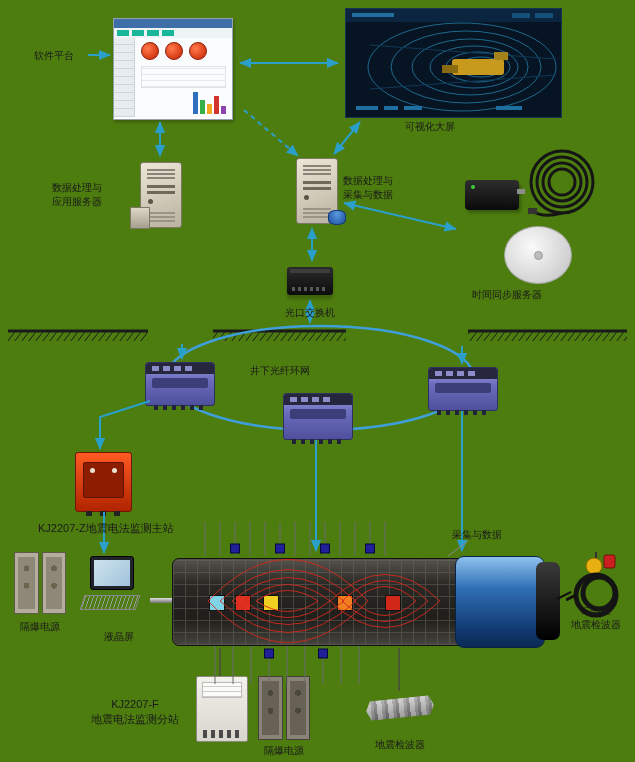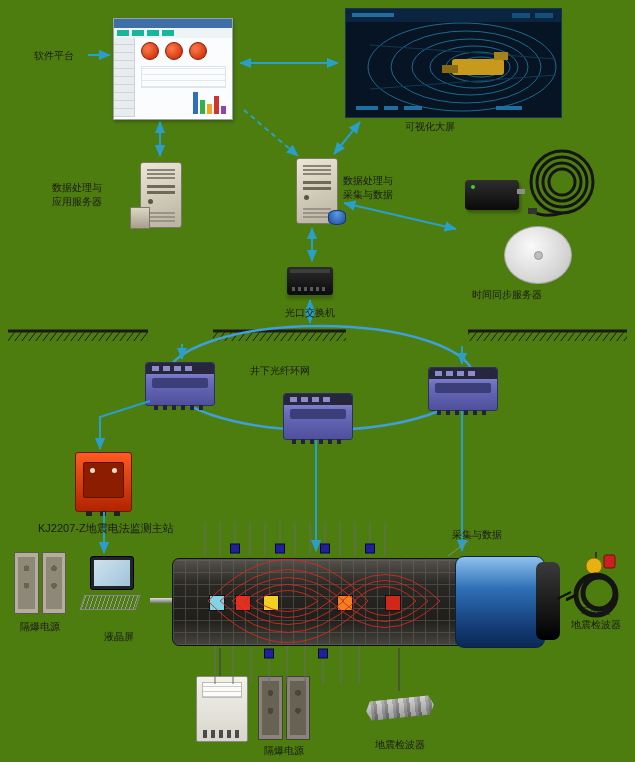--- a/index.html
+++ b/index.html
@@ -425,20 +425,24 @@
     <span>数据处理与</span>
     <span>采集与数据</span>
   </div>
   <div class="lbl" style="left:472px;top:288px">时间同步服务器</div>
   <div class="lbl" style="left:272px;top:306px;width:76px;text-align:center">光口交换机</div>
   <div class="lbl" style="left:250px;top:364px">井下光纤环网</div>
   <div class="lbl small" style="left:38px;top:521px">KJ2207-Z地震电法监测主站</div>
   <div class="lbl" style="left:452px;top:528px">采集与数据</div>
   <div class="lbl" style="left:14px;top:620px;width:52px;text-align:center">隔爆电源</div>
   <div class="lbl" style="left:94px;top:630px;width:40px;text-align:right">液晶屏</div>
+  <div class="lbl small" style="left:80px;top:697px;width:110px;text-align:center">
+    <span>KJ2207-F</span>
+    <span>地震电法监测分站</span>
+  </div>
   <div class="lbl" style="left:258px;top:744px;width:52px;text-align:center">隔爆电源</div>
   <div class="lbl" style="left:368px;top:738px;width:64px;text-align:center">地震检波器</div>
   <div class="lbl" style="left:560px;top:604px;width:72px;text-align:center">
     <span>二分量</span>
     <span>地震检波器</span>
   </div>
 
 </div>
 
 </body></html>

